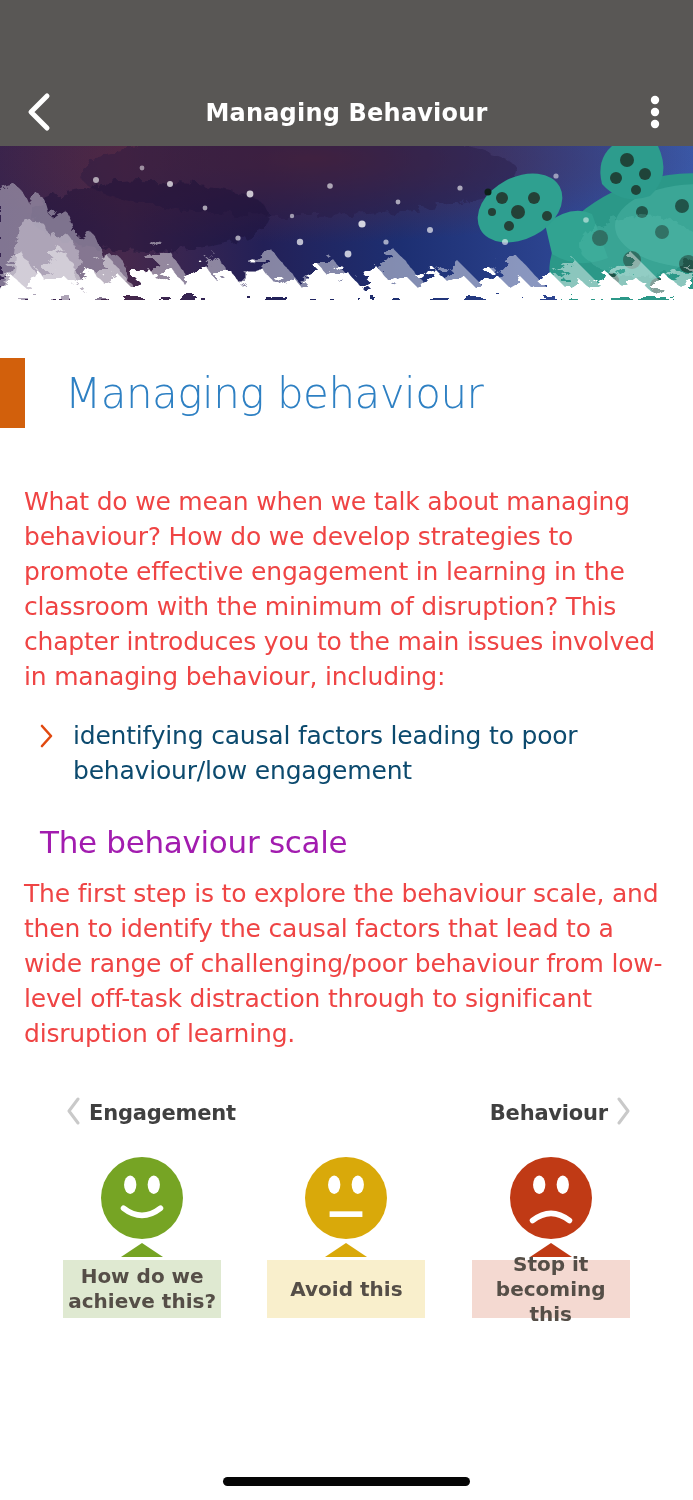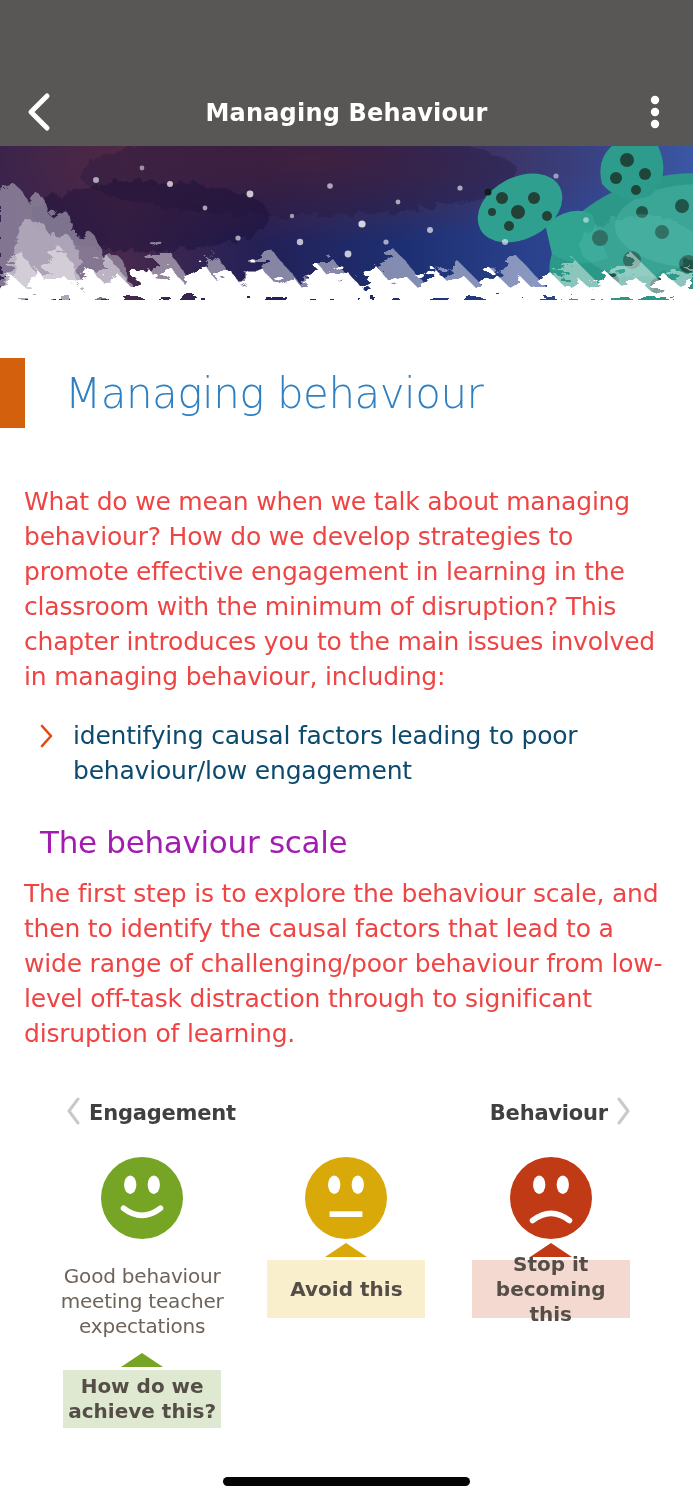--- a/index.html
+++ b/index.html
@@ -243,21 +243,20 @@
 
       <div class="scale-col">
         <span>
           <svg class="face" viewBox="0 0 80 80">
             <circle cx="40" cy="40" r="40" fill="#76a424"></circle>
             <ellipse cx="28.5" cy="27" rx="6" ry="9" fill="#ffffff"></ellipse>
             <ellipse cx="51.5" cy="27" rx="6" ry="9" fill="#ffffff"></ellipse>
             <path d="M22 50 Q40 64 58 50" fill="none" stroke="#ffffff" stroke-width="5.5" stroke-linecap="round"></path>
           </svg>
         </span>
-        <div class="caption">Good behaviour meeting teacher expectations</div>
         <div class="tri tri-green"></div>
         <div class="label-box box-green">
           <span>How do we achieve this?</span>
         </div>
       </div>
 
       <div class="scale-col">
         <span>
           <svg class="face" viewBox="0 0 80 80">
             <circle cx="40" cy="40" r="40" fill="#d9a90a"></circle>

